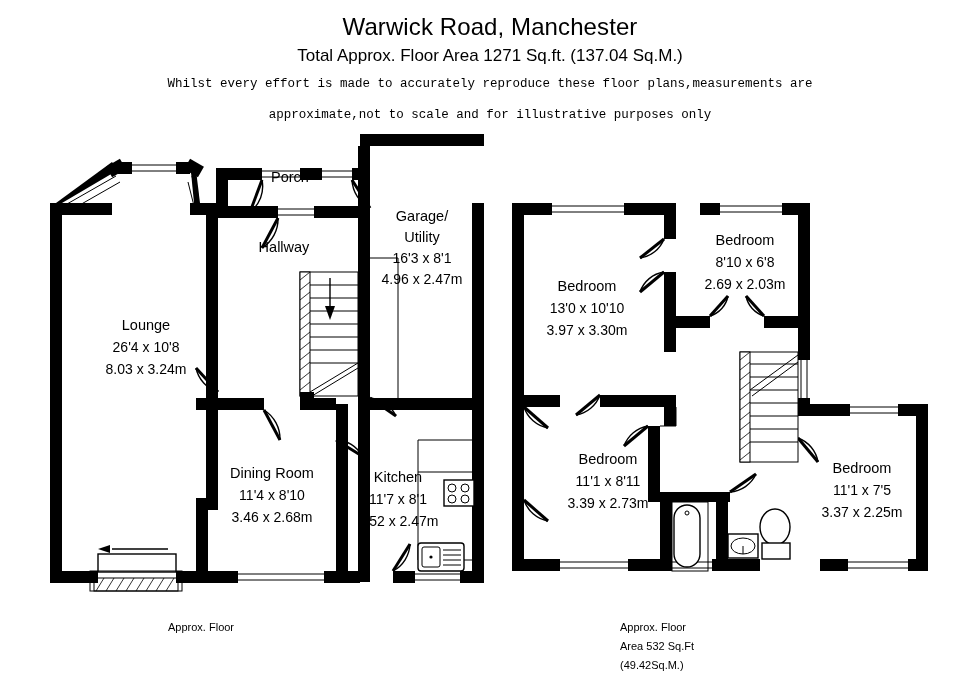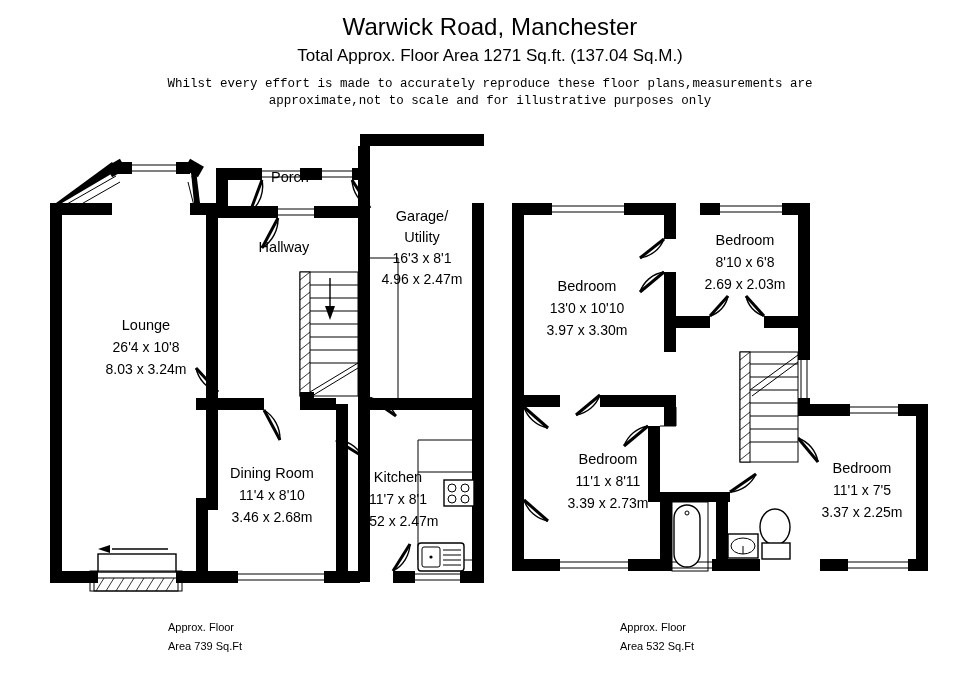--- a/index.html
+++ b/index.html
@@ -73,21 +73,21 @@
 </style>
 </head>
 <body>
 
 <div id="plan-root">
 
   <div class="header">
     <p class="title">Warwick Road, Manchester</p>
     <p class="subtitle">Total Approx. Floor Area 1271 Sq.ft. (137.04 Sq.M.)</p>
     <p class="disclaimer">Whilst every effort is made to accurately reproduce these floor plans,measurements are</p>
-    <p class="disclaimer" style="margin-top:0">approximate,not to scale and for illustrative purposes only</p>
+    <p class="disclaimer" style="margin-top:14px">approximate,not to scale and for illustrative purposes only</p>
   </div>
 
   <svg class="plan" width="980" height="692" viewBox="0 0 980 692">
 
     <g>
 
       <rect class="wall" x="50" y="203" width="12" height="380"></rect>
 
       <rect class="wall" x="50" y="571" width="48" height="12"></rect>
 
@@ -484,21 +484,21 @@
 
         <text class="room-name" x="862" y="473" text-anchor="middle">Bedroom</text>
         <text x="862" y="495" text-anchor="middle">11'1 x 7'5</text>
         <text x="862" y="517" text-anchor="middle">3.37 x 2.25m</text>
       </g>
     </g>
   </svg>
 
   <div class="footer-block footer-left">
     <div>Approx. Floor</div>
-    <div>Area 739 Sq.Ft</div>
   </div>
 
   <div class="footer-block footer-right">
     <div>Approx. Floor</div>
     <div>Area 532 Sq.Ft</div>
+    <div>(49.42Sq.M.)</div>
   </div>
 
 </div>
 
 </body></html>

